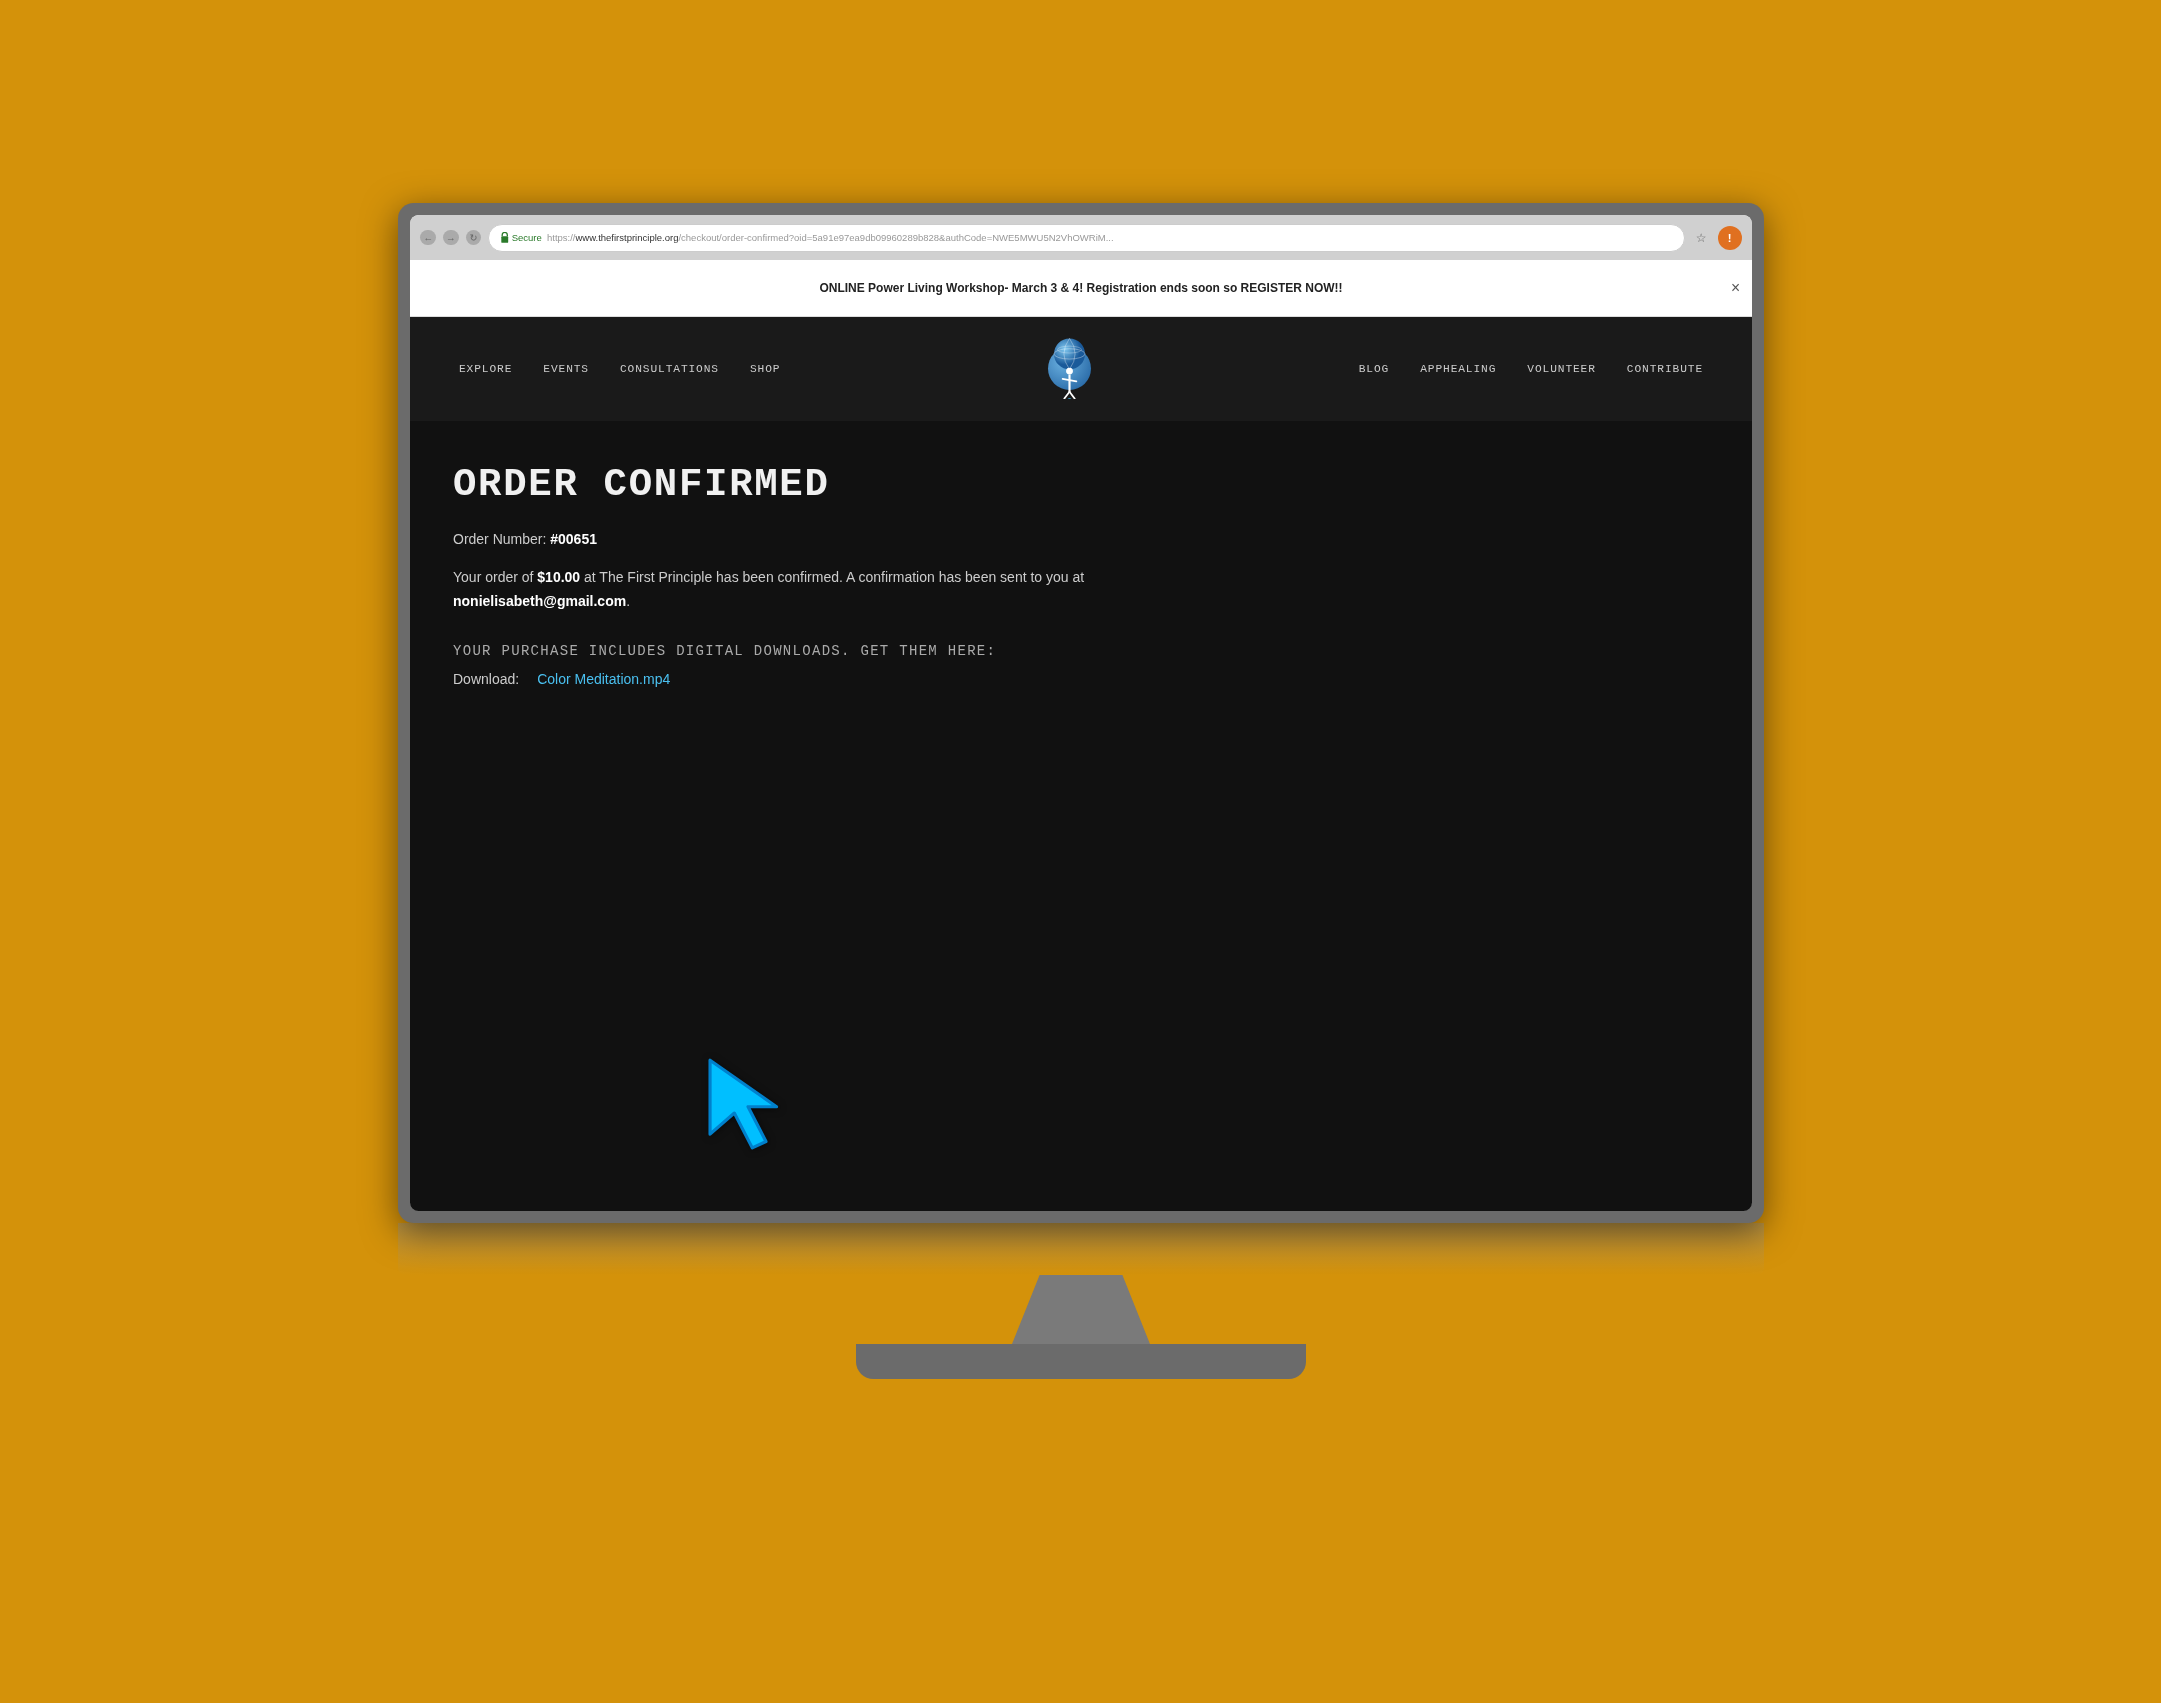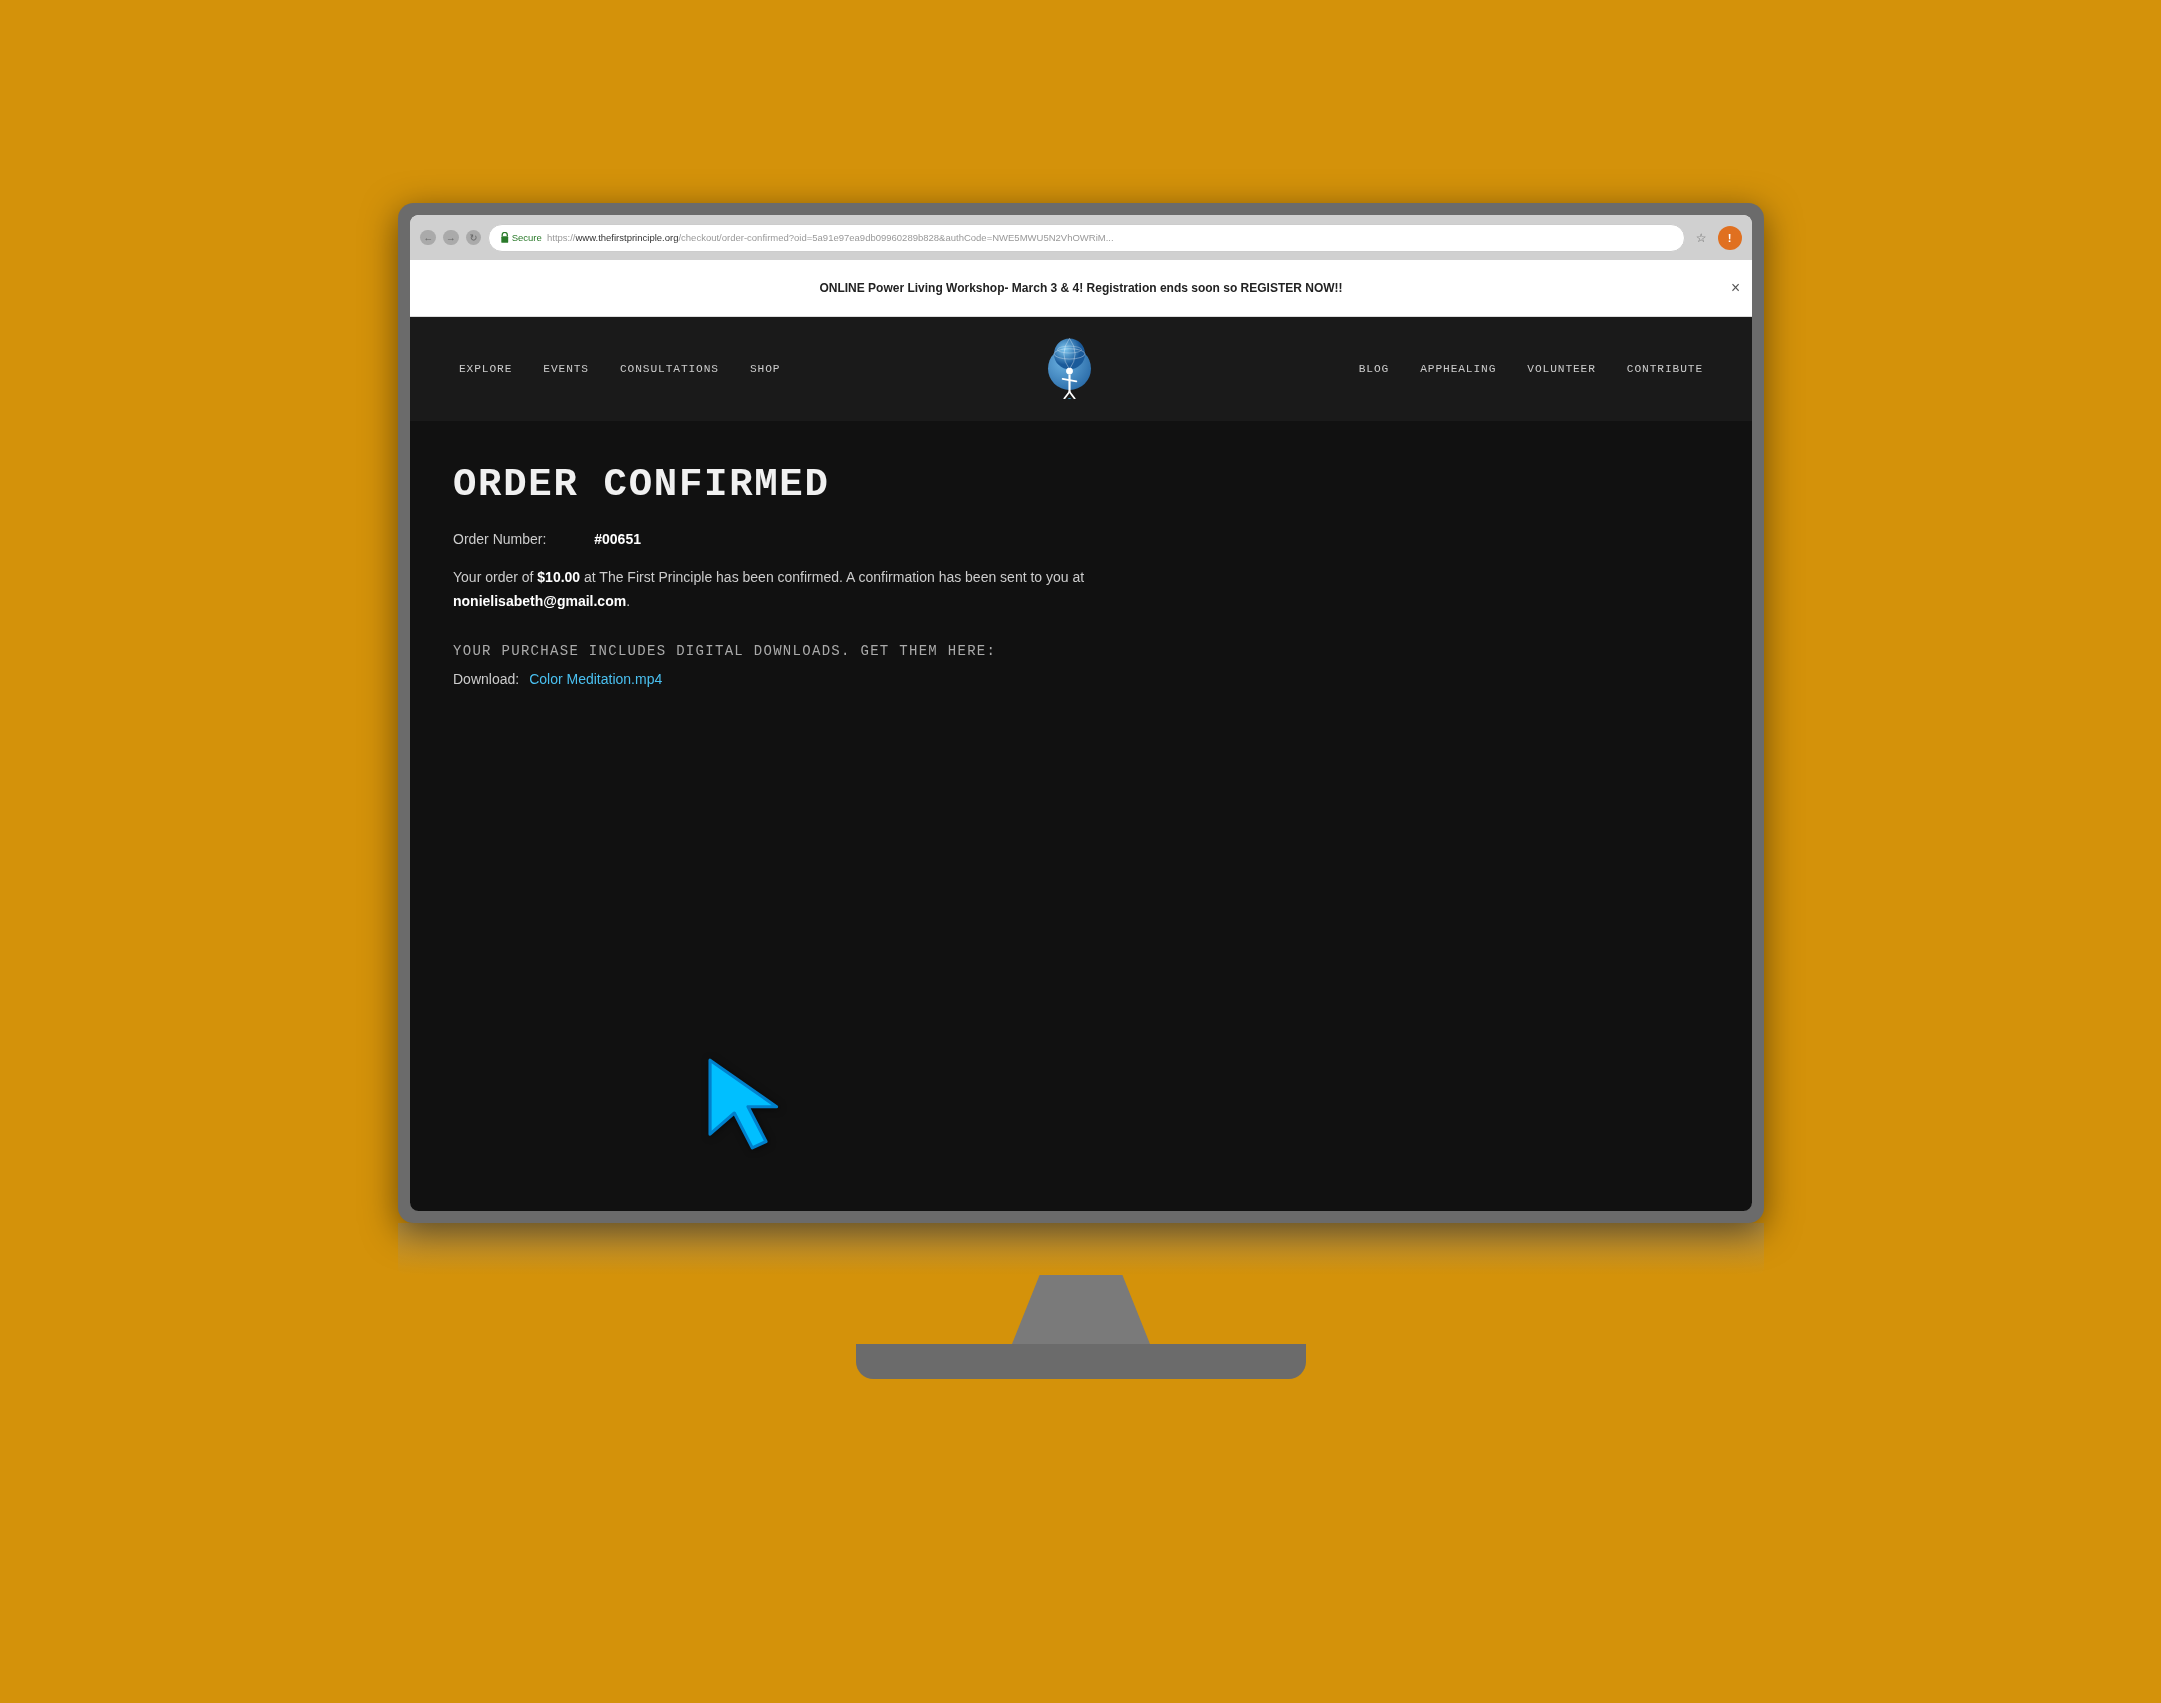--- a/index.html
+++ b/index.html
@@ -268,21 +268,20 @@
 
     .order-number-line {
       font-size: 14px;
       color: #ccc;
       margin-bottom: 19px;
     }
 
     .order-number-line strong {
       color: white;
       font-weight: 700;
-      margin-left: 44px;
     }
 
     .confirmation-text {
       font-size: 14px;
       color: #ccc;
       line-height: 1.7;
       margin-bottom: 29px;
       max-width: 778px;
     }
 
@@ -298,21 +297,21 @@
       color: #aaa;
       margin-bottom: 12px;
       font-family: 'Courier New', monospace;
     }
 
     .download-link-line {
       font-size: 14px;
       color: #ccc;
       display: flex;
       align-items: center;
-      gap: 10px;
+      gap: 18px;
     }
 
     .download-link {
       color: #4ac0f0;
       text-decoration: none;
       cursor: pointer;
     }
 
     
     .cursor-arrow {

